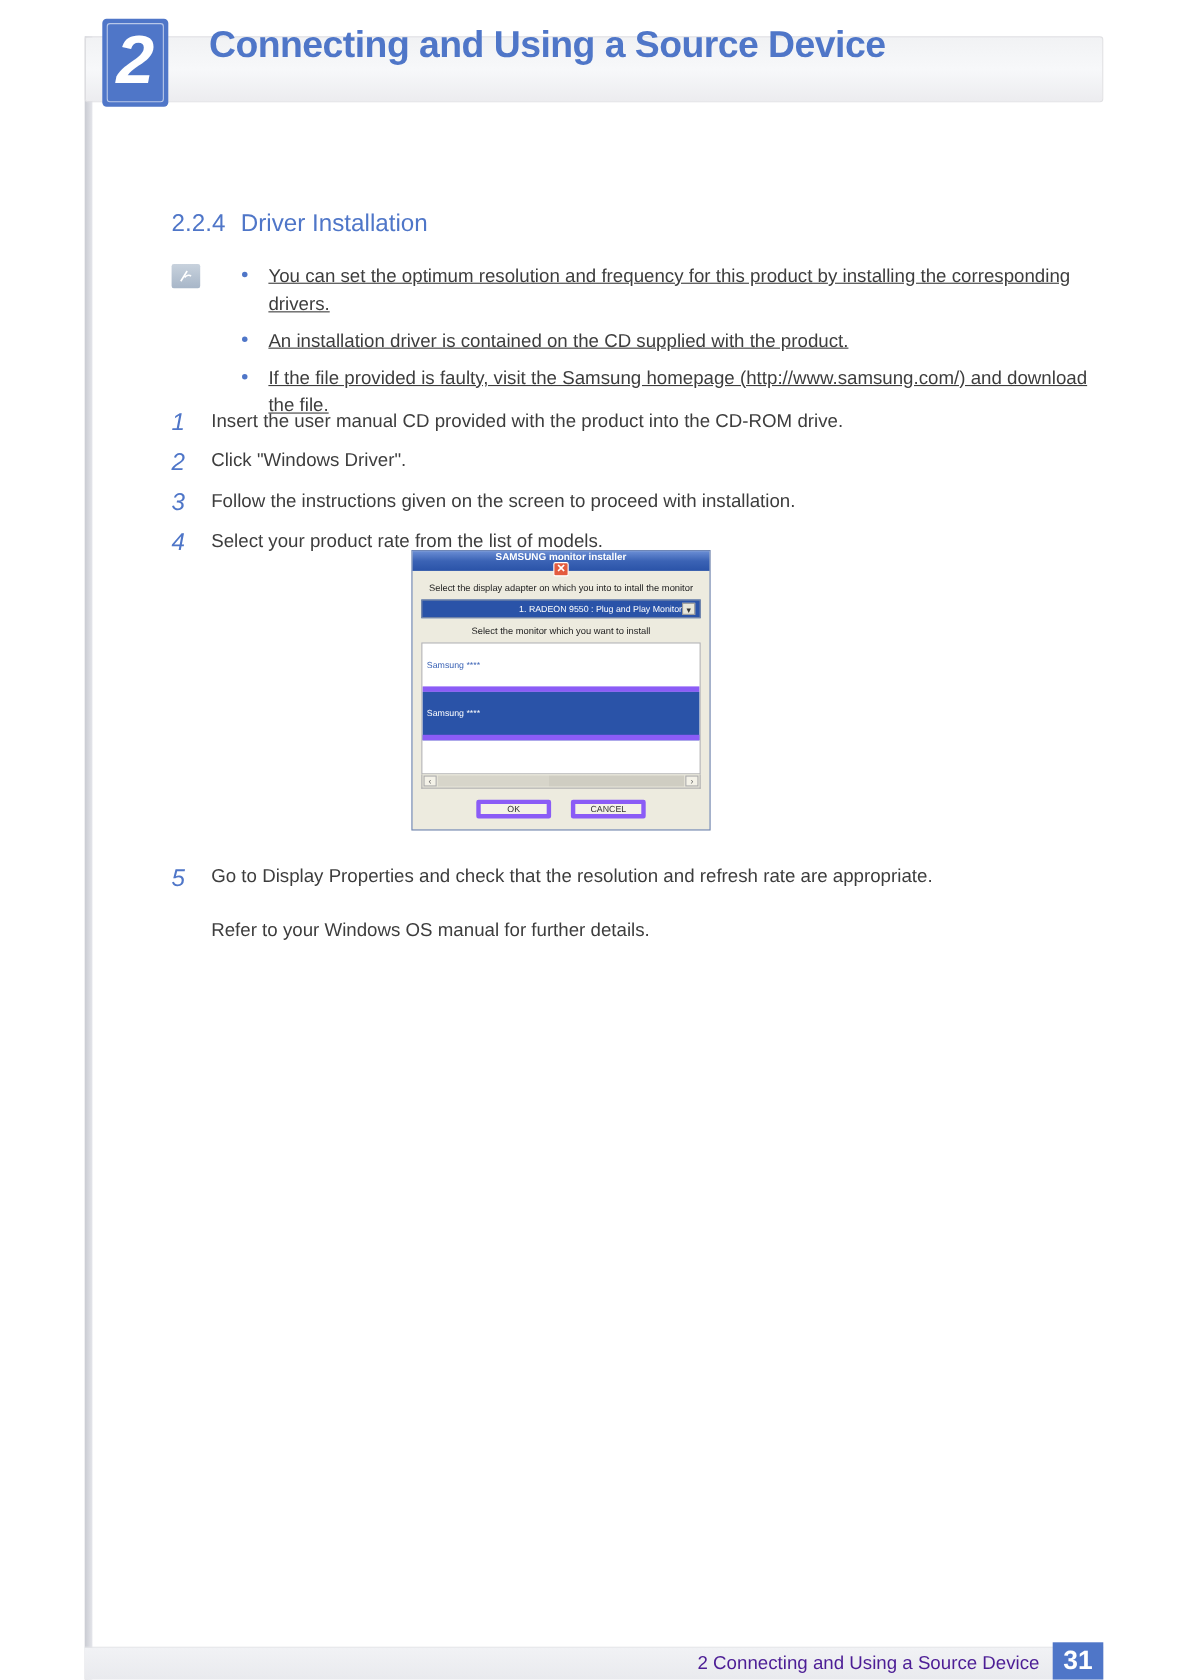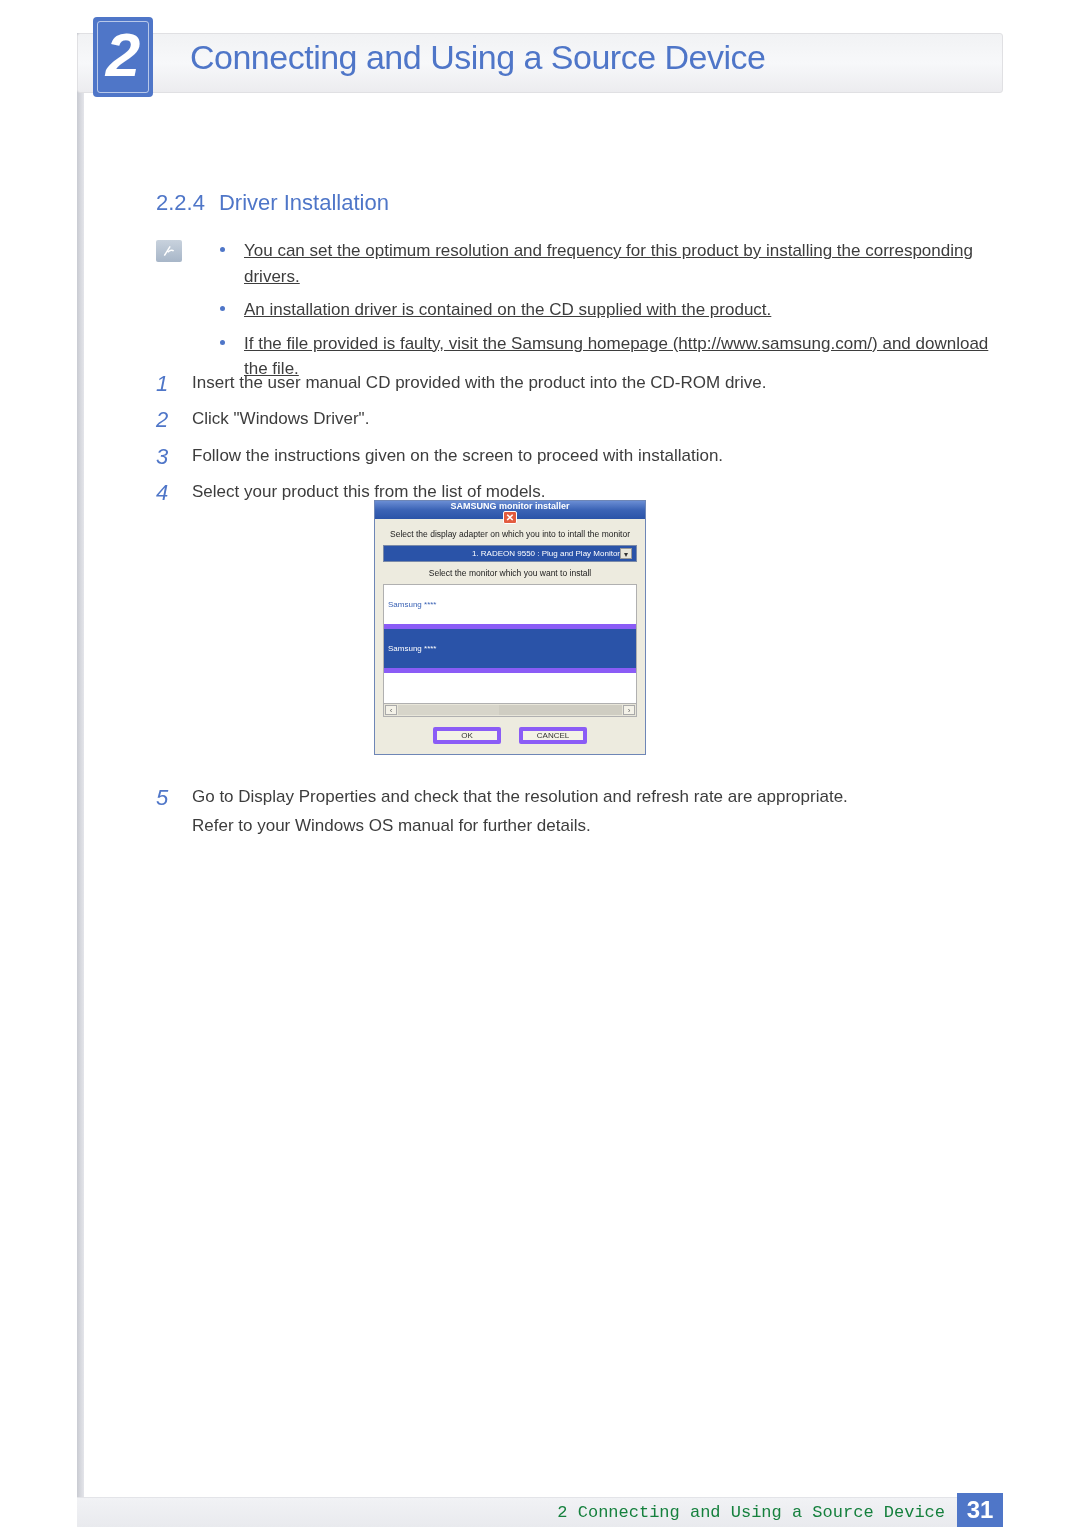--- a/index.html
+++ b/index.html
@@ -38,25 +38,25 @@
   .chapter-number {
     color: #fff;
     font-size: 62px;
     font-weight: bold;
     line-height: 1;
     font-style: italic;
     transform: translateY(-2px);
   }
   .chapter-title {
     position: absolute;
-    top: 38px;
+    top: 22px;
     left: 190px;
     font-size: 34px;
     color: #4f76c8;
-    font-weight: normal;
+    font-weight: bold;
     letter-spacing: -0.5px;
   }
 
   
   .left-bar {
     position: absolute;
     top: 33px;
     bottom: 0;
     left: 77px;
     width: 7px;
@@ -128,21 +128,21 @@
   .step-num {
     position: absolute;
     left: 0;
     top: -3px;
     font-size: 22px;
     font-style: italic;
     color: #4f76c8;
     font-weight: normal;
   }
   .step-text { display: inline; }
-  .step-extra { display: block; margin-top: 2px; }
+  .step-extra { display: block; margin-top: 22px; }
 
   
   .installer {
     position: absolute;
     top: 500px;
     left: 374px;
     width: 272px;
     background: #edebdf;
     border: 1px solid #6e86b6;
     font-size: 9px;
@@ -279,24 +279,23 @@
   .footer-bar {
     position: absolute;
     left: 0; right: 0; top: 4px; bottom: 0;
     background: linear-gradient(to bottom, #f1f2f5 0%, #e9eaee 100%);
     border-top: 1px solid #e3e4e8;
   }
   .footer-text {
     position: relative;
     align-self: center;
     font-size: 17px;
-    color: #15803d;
+    color: #4c1d95;
     margin-right: 12px;
     margin-top: 4px;
-    font-family: Liberation Mono, monospace;
   }
   .footer-page {
     position: relative;
     width: 46px;
     background: #4f76c8;
     color: #fff;
     font-size: 24px;
     font-weight: bold;
     display: flex;
     align-items: center;
@@ -338,21 +337,21 @@
     <li>
       <span class="step-num">2</span>
       <span class="step-text">Click "Windows Driver".</span>
     </li>
     <li>
       <span class="step-num">3</span>
       <span class="step-text">Follow the instructions given on the screen to proceed with installation.</span>
     </li>
     <li>
       <span class="step-num">4</span>
-      <span class="step-text">Select your product this from the list of models.</span>
+      <span class="step-text">Select your product rate from the list of models.</span>
     </li>
   </ol>
 
   <div class="installer">
     <div class="installer-titlebar">
       <span>SAMSUNG monitor installer</span>
       <span class="installer-close">✕</span>
     </div>
     <div class="installer-body">
       <div class="installer-label">Select the display adapter on which you into to intall the monitor</div>

